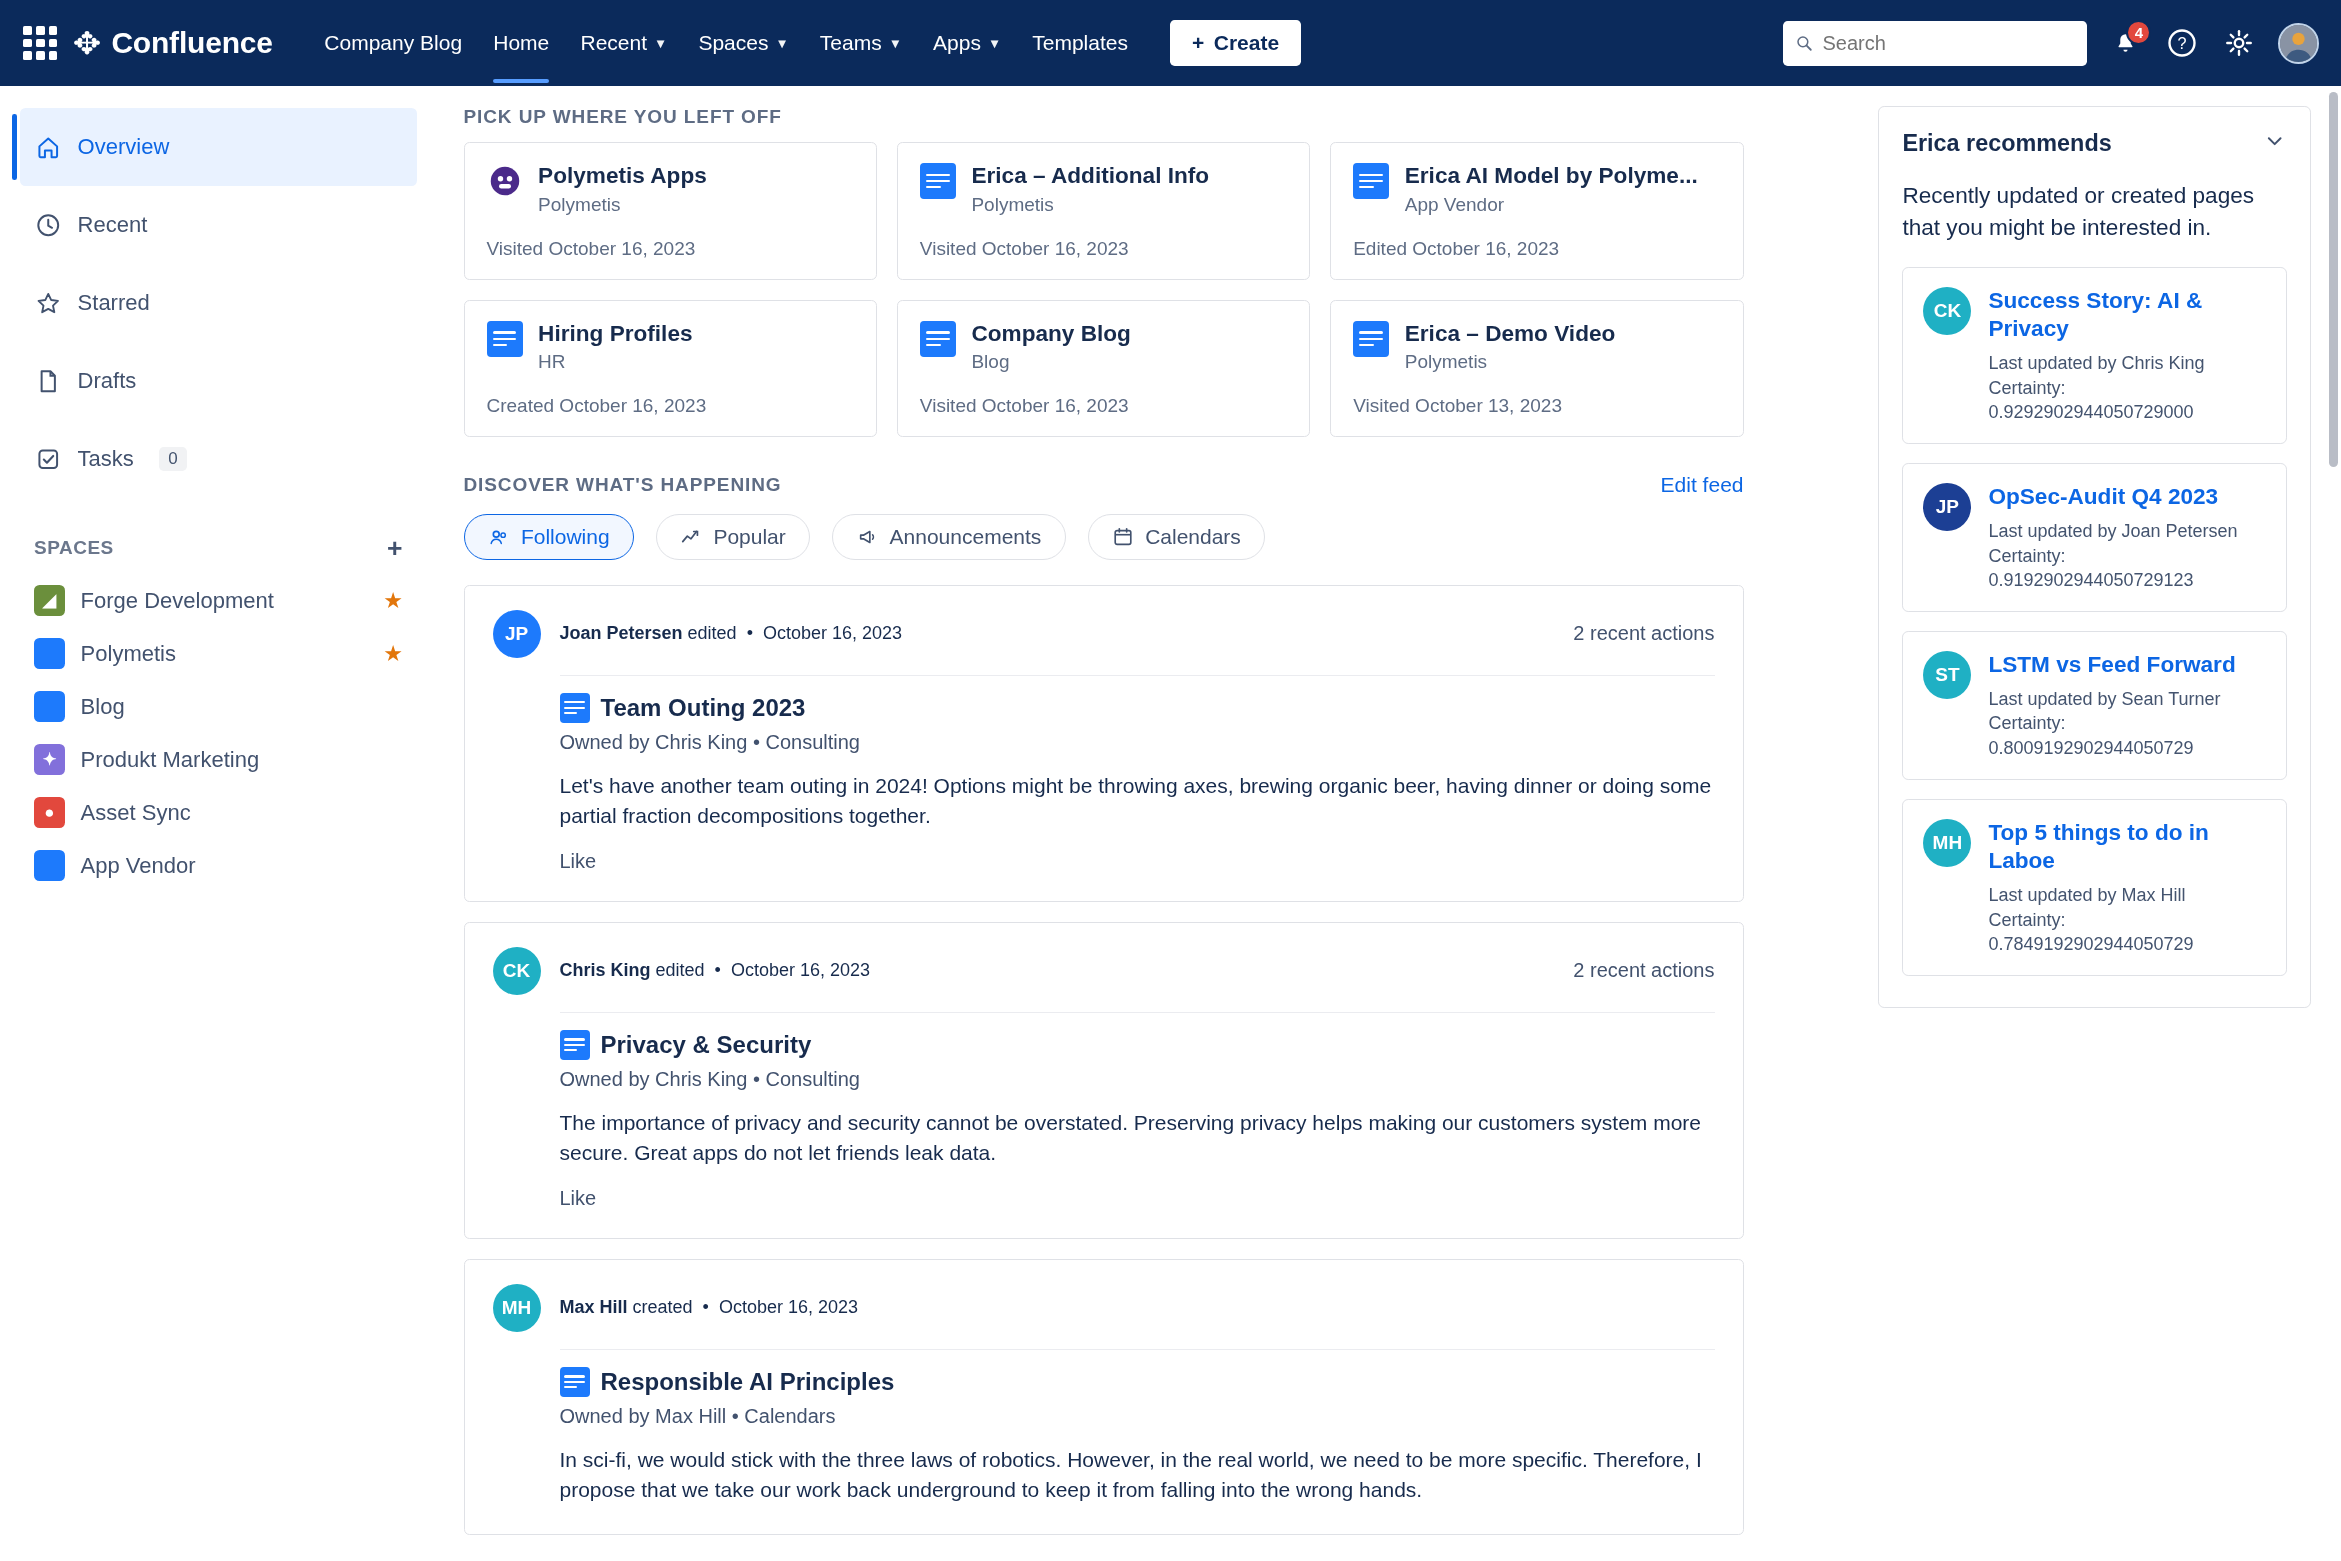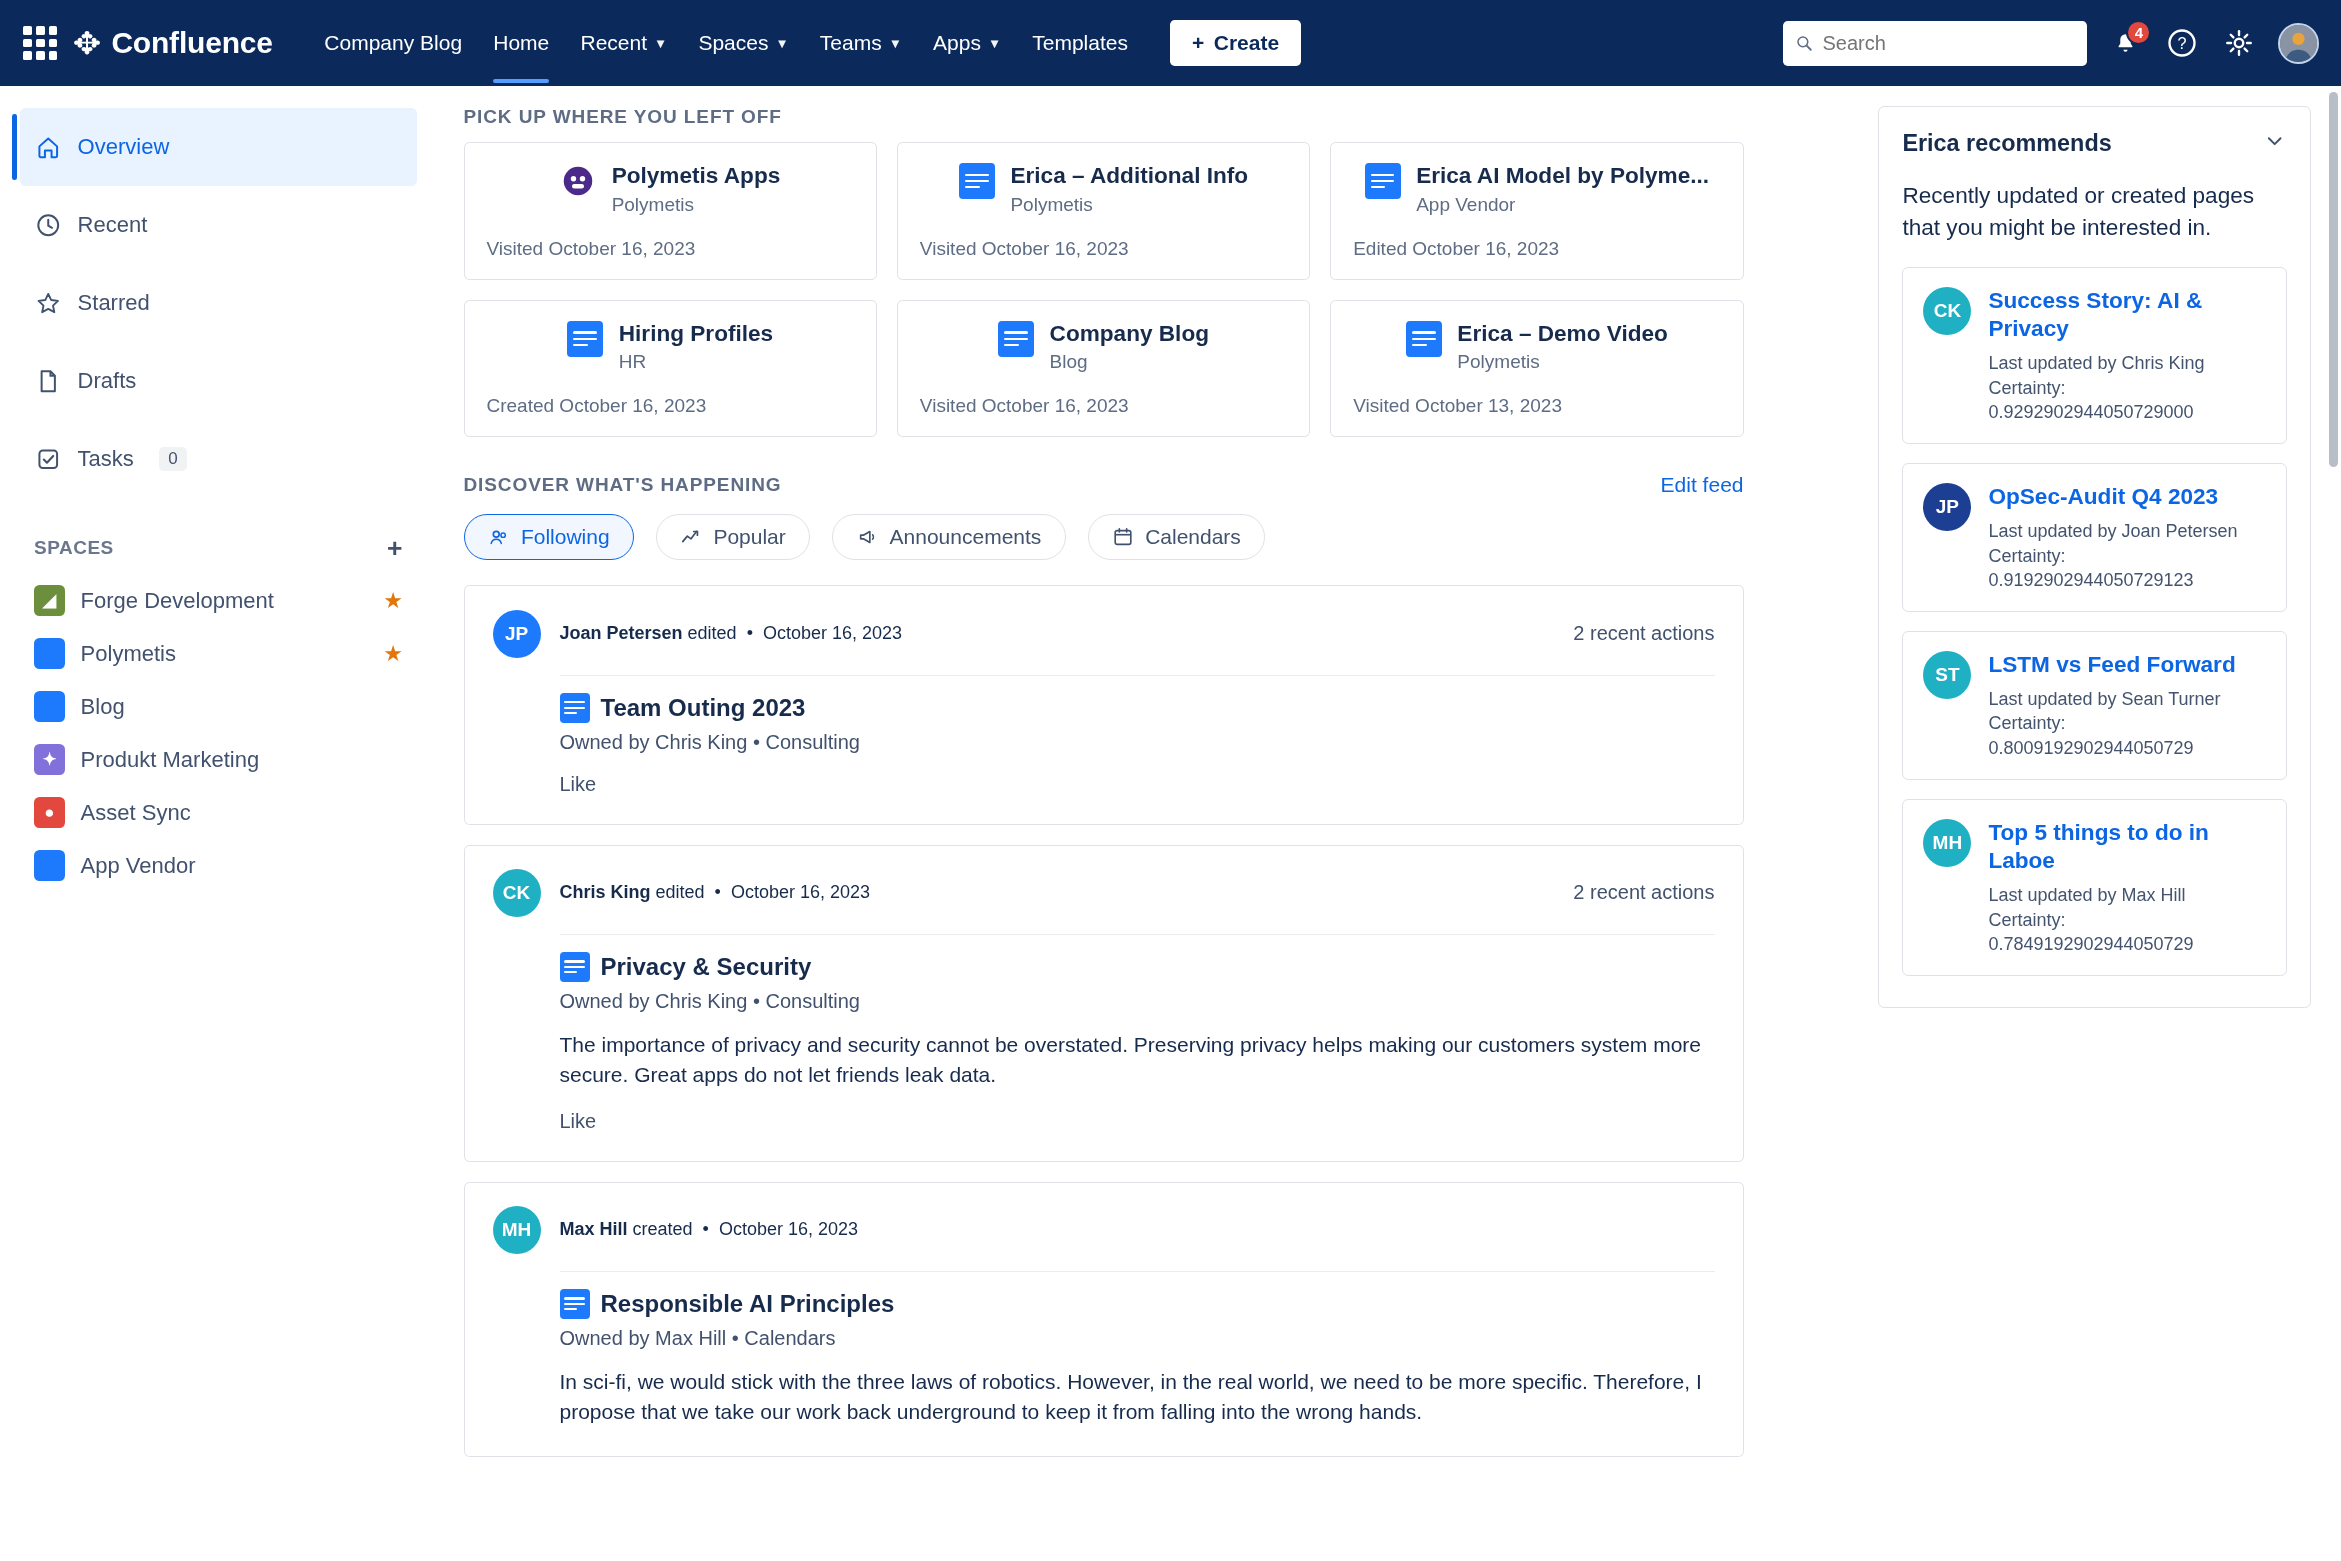--- a/index.html
+++ b/index.html
@@ -184,21 +184,21 @@
     grid-template-columns: repeat(3, 1fr);
     gap: 20px;
     max-width: 1280px;
   }
   .card {
     border: 1.6px solid #dfe1e6;
     border-radius: 5.5px;
     padding: 20px 22px 19px 22px;
     background: #fff;
   }
-  .card-top { display: flex; gap: 15.6px; align-items: flex-start; justify-content: center; }
+  .card-top { display: flex; gap: 15.6px; align-items: flex-start; }
   .card-title { font-size: 22.6px; font-weight: 700; color: #172b4d; line-height: 1.15; white-space: nowrap; overflow: hidden; text-overflow: ellipsis; max-width: 312px;}
   .card-sub { font-size: 19px; color: #5e6c84; margin-top: 4.7px; }
   .card-meta { font-size: 19px; color: #5e6c84; margin-top: 22px; }
 
   .discover-row { display: flex; align-items: center; margin: 36px 0 17px 0; max-width: 1280px;}
   .edit-feed { margin-left: auto; color: #0c66e4; font-size: 21px; cursor: pointer; }
 
   .tabs { display: flex; gap: 22px; margin-bottom: 25px; }
   .tab {
     display: flex; align-items: center; gap: 11px;
@@ -628,20 +628,21 @@
         <div class="feed-divider"></div>
         <div class="feed-title">
           <span class="doc-ico">
               <i></i>
               <i></i>
               <i></i>
             </span>
           <span>Team Outing 2023</span>
         </div>
         <div class="feed-owner">Owned by Chris King • Consulting</div>
+        <div class="feed-text">Let's have another team outing in 2024! Options might be throwing axes, brewing organic beer, having dinner or doing some partial fraction decompositions together.</div>
         <div class="like">Like</div>
       </div>
     </div>
 
     <div class="feed-card">
       <div class="feed-head">
         <div class="avatar-circ" style="background:#1fb0c4">
           <span>CK</span>
         </div>
         <div class="feed-actor">

